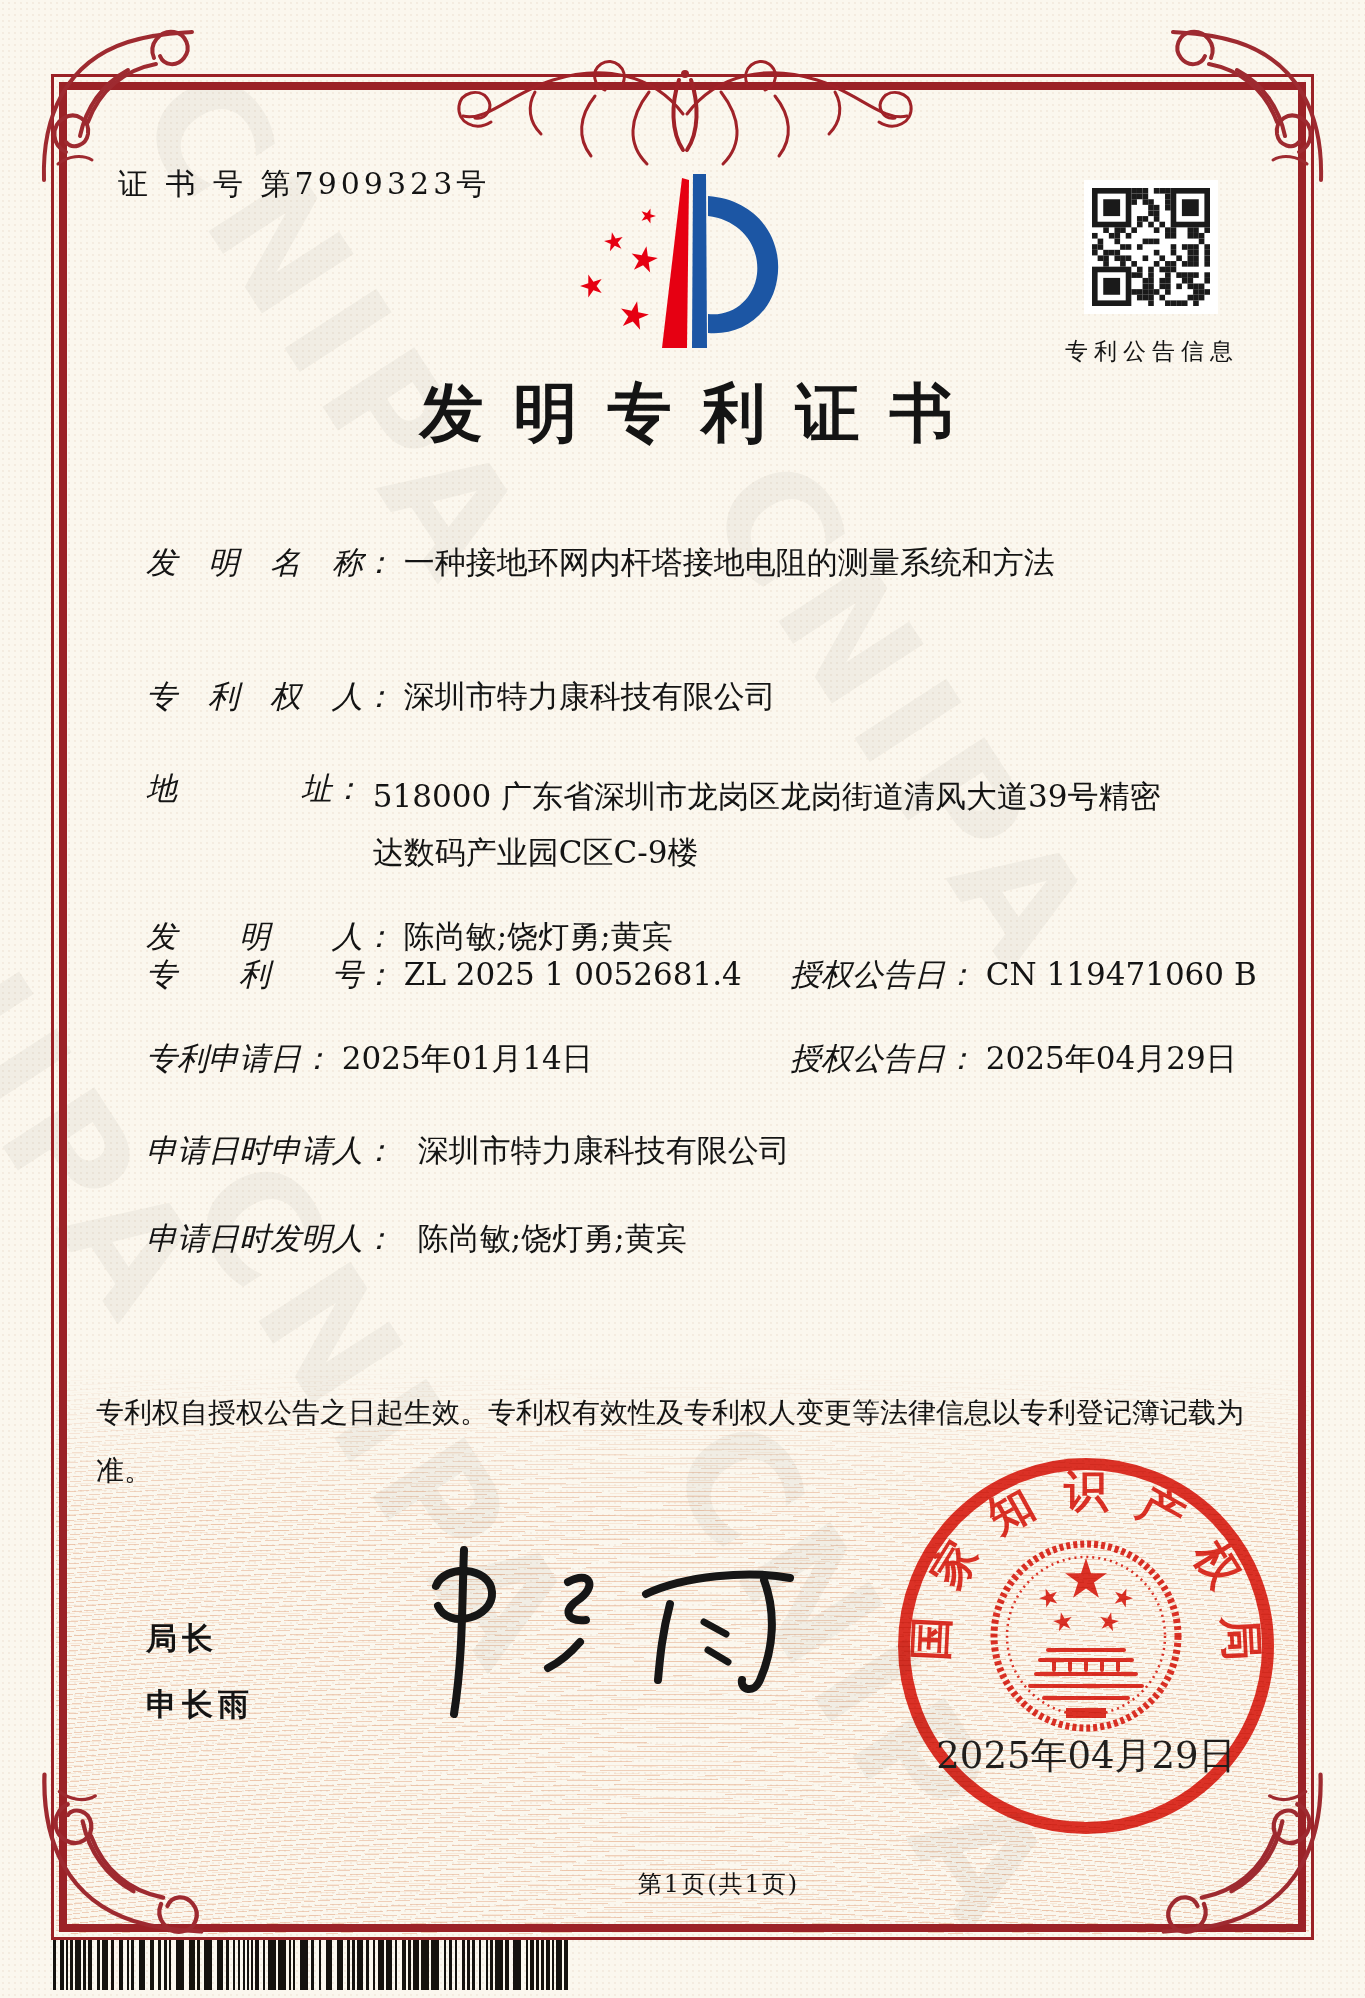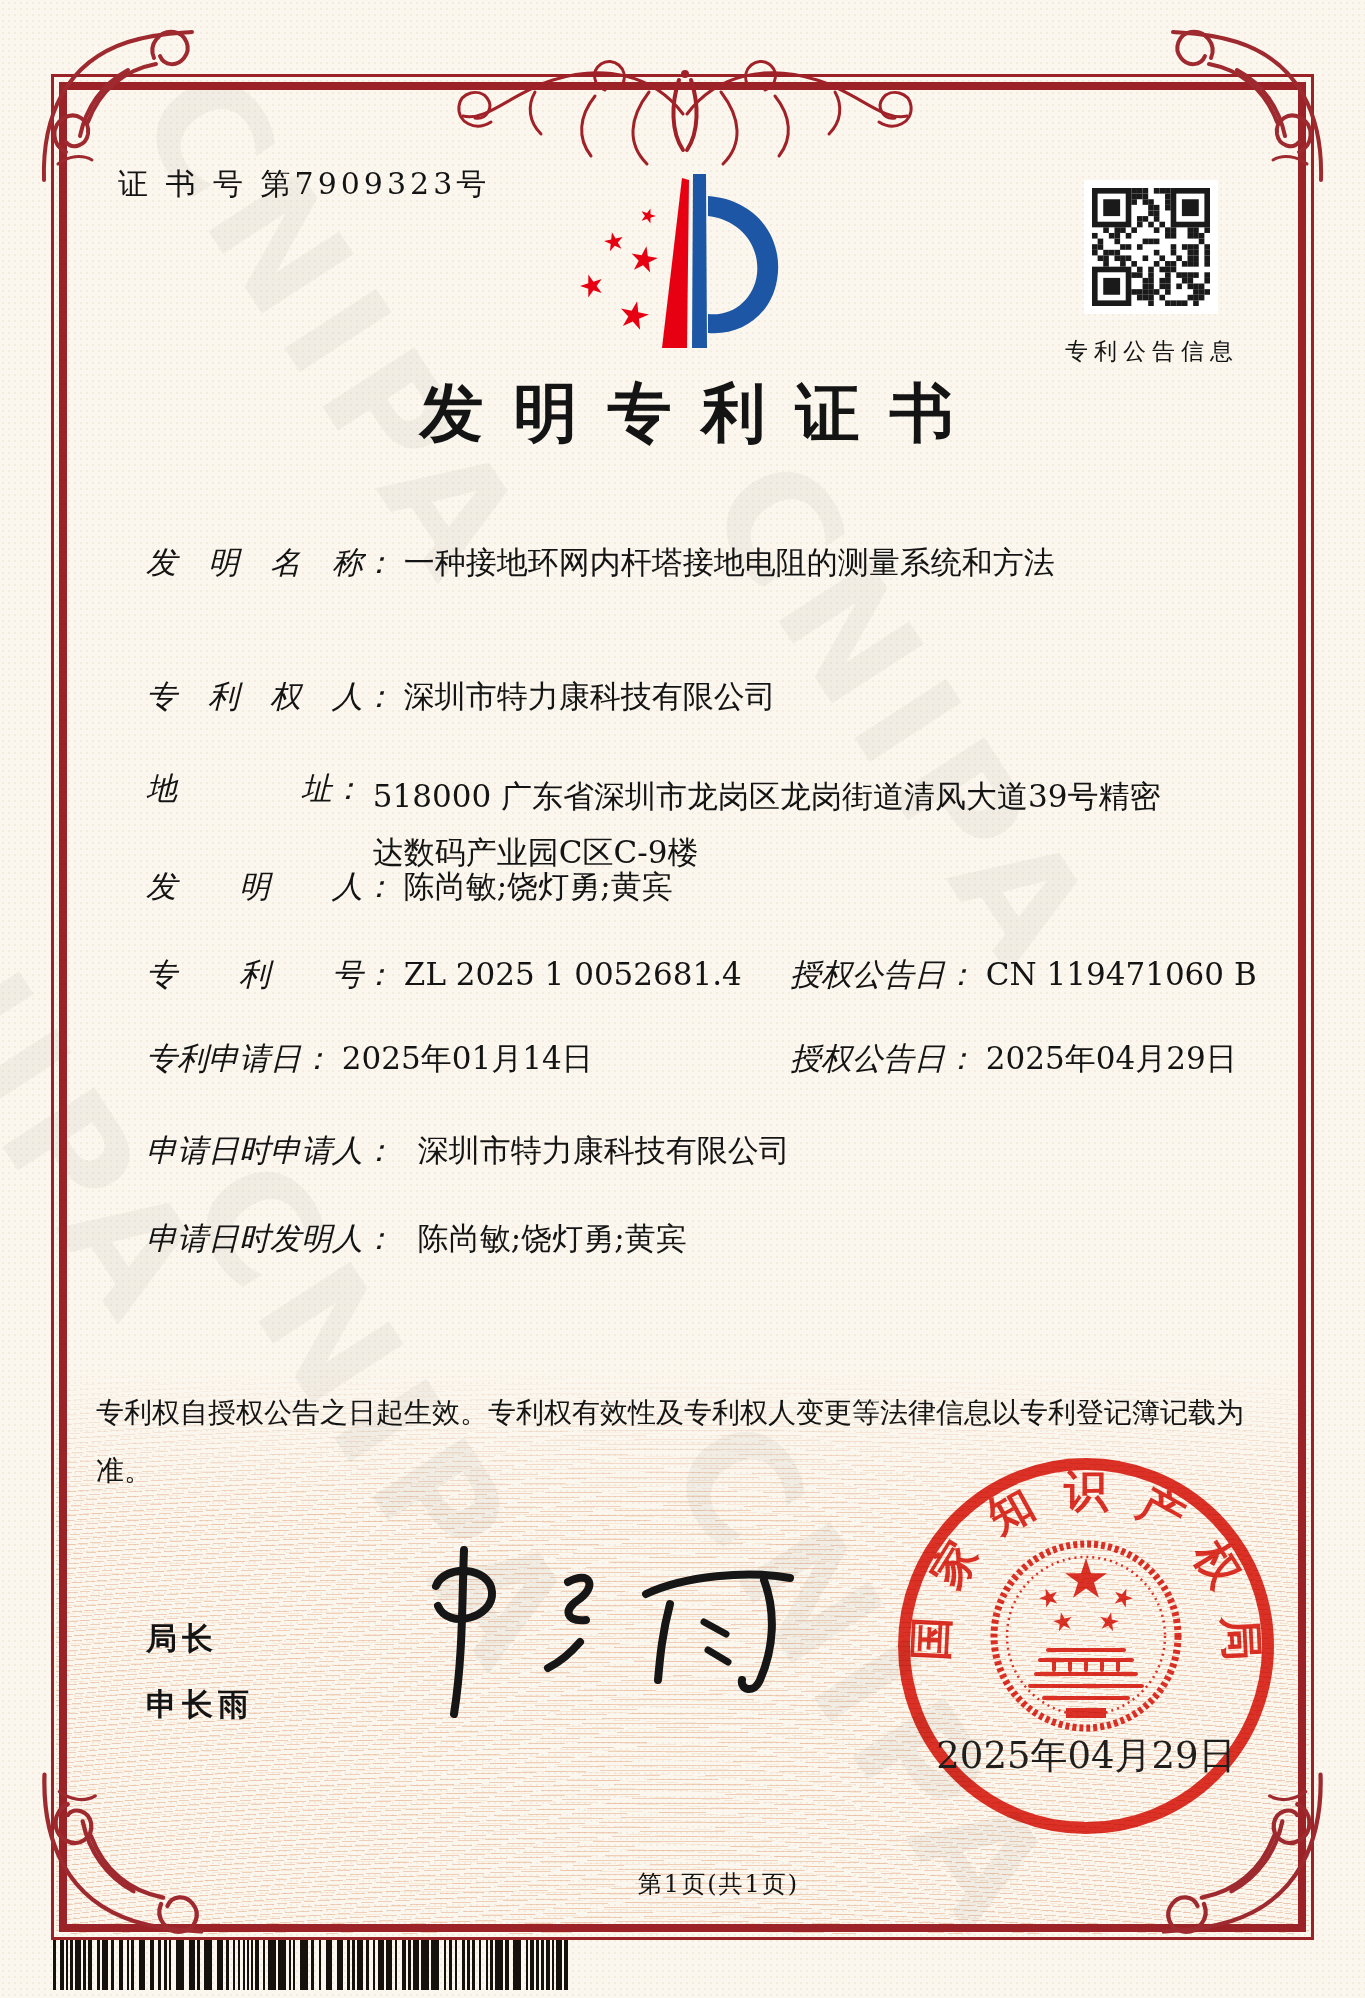--- a/index.html
+++ b/index.html
@@ -280,21 +280,21 @@
     <span class="val">一种接地环网内杆塔接地电阻的测量系统和方法</span>
   </div>
   <div class="f" style="left:146px;top:676px;">
     <span class="lab">专　利　权　人：</span>
     <span class="val">深圳市特力康科技有限公司</span>
   </div>
   <div class="f addr" style="left:146px;top:768px;">
     <span class="lab">地　　　　址：</span>
     <span class="val">518000 广东省深圳市龙岗区龙岗街道清风大道39号精密达数码产业园C区C-9楼</span>
   </div>
-  <div class="f" style="left:146px;top:866px;">
+  <div class="f" style="left:146px;top:916px;">
     <span class="lab">发　　明　　人：</span>
     <span class="val">陈尚敏;饶灯勇;黄宾</span>
   </div>
   <div class="f" style="left:146px;top:954px;">
     <span class="lab">专　　利　　号：</span>
     <span class="val">ZL 2025 1 0052681.4</span>
   </div>
   <div class="f" style="left:790px;top:954px;">
     <span class="lab">授权公告日：</span>
     <span class="val">CN 119471060 B</span>

